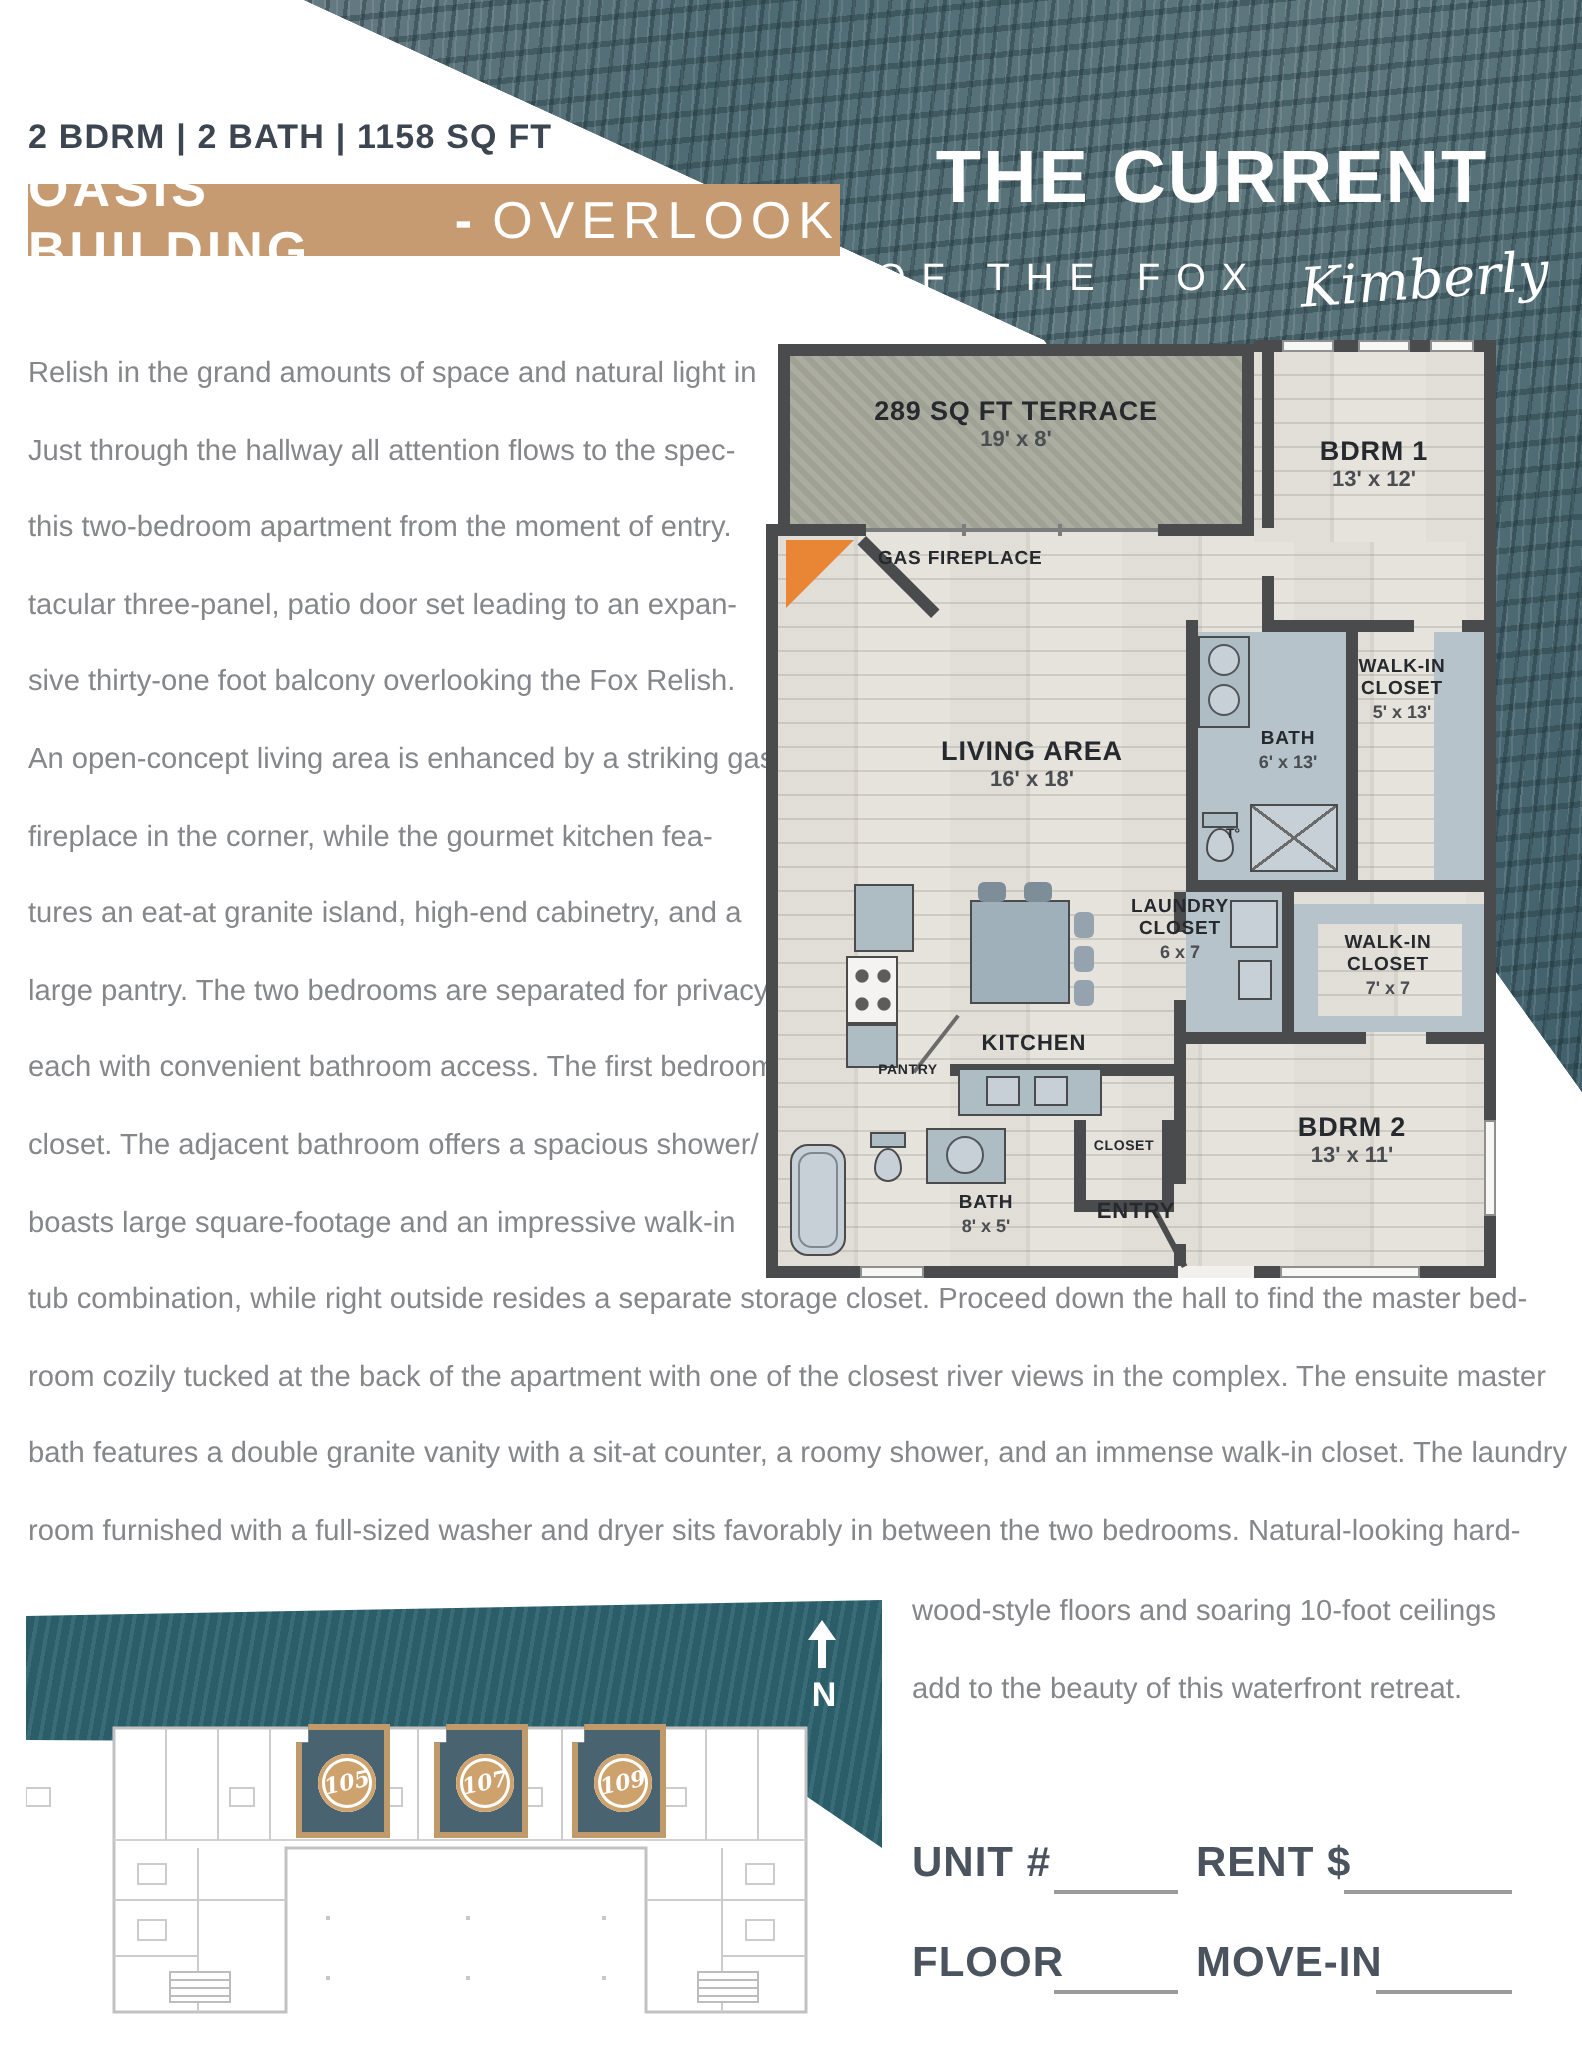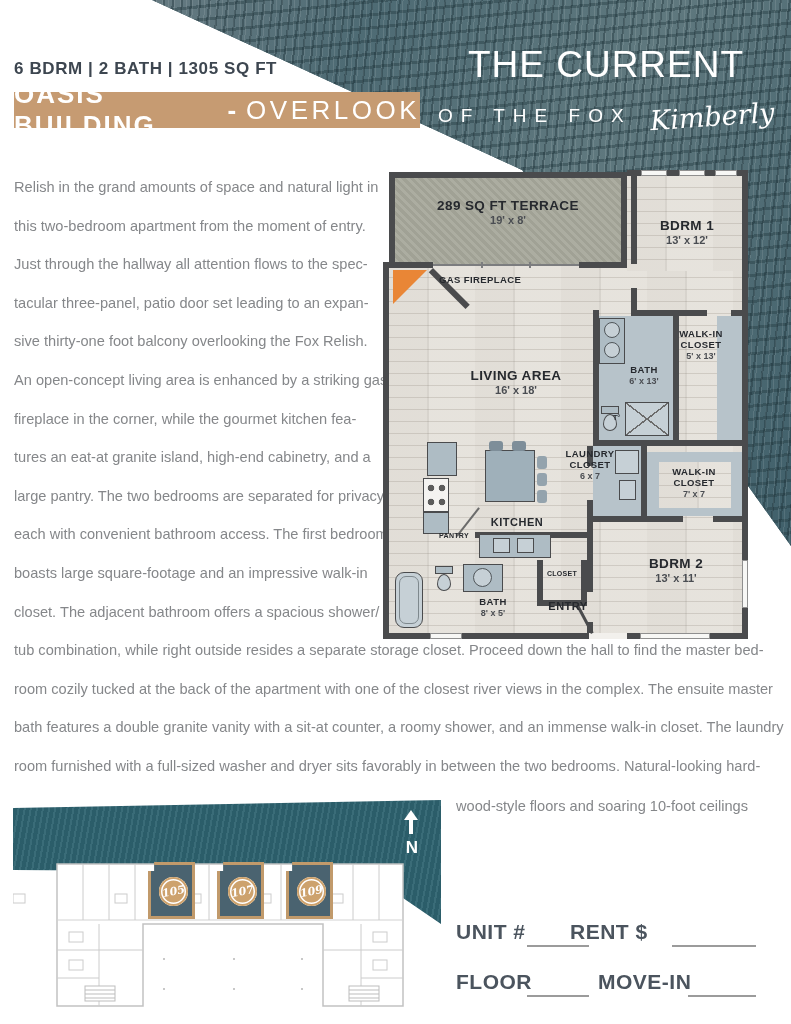--- a/index.html
+++ b/index.html
@@ -22,21 +22,21 @@
   .specs{position:absolute;left:14px;top:59px;font-size:17px;font-weight:800;color:#3d4650;
          letter-spacing:.6px;}
   .banner{position:absolute;left:14px;top:92px;width:406px;height:36px;background:#c69b72;
           display:flex;align-items:center;justify-content:center;color:#fff;font-size:26px;}
   .banner .b-bold{font-weight:800;letter-spacing:2px;}
   .banner .b-sep{margin:0 10px;font-weight:700;}
   .banner .b-light{font-weight:400;letter-spacing:3.5px;}
 
   
   .logo{position:absolute;left:438px;top:44px;width:336px;text-align:center;color:#fff;}
-  .logo-title{font-size:37px;font-weight:400;letter-spacing:1px;white-space:nowrap;}
+  .logo-title{font-size:37px;font-weight:700;letter-spacing:1px;white-space:nowrap;margin-top:24px;}
   .logo-row{display:flex;align-items:center;justify-content:center;margin-top:10px;}
   .logo-sub{font-size:19px;font-weight:400;letter-spacing:8px;white-space:nowrap;}
   .logo-bar{width:2px;height:40px;background:#fff;margin:0 12px 0 6px;opacity:.95;}
   .logo-script{font-family:"DejaVu Serif", serif;font-style:italic;font-size:27px;
                transform:rotate(-4deg);white-space:nowrap;}
 
   
   .bodytext{position:absolute;color:#85878a;font-size:14.6px;}
   .bodyline{height:38.6px;line-height:38.6px;white-space:nowrap;}
   .col-left{left:14px;top:168px;width:366px;}
@@ -114,51 +114,52 @@
 
   <div class="logo">
     <div class="logo-title">THE CURRENT</div>
     <div class="logo-row">
       <span class="logo-sub">OF THE FOX</span>
       <span class="logo-bar"></span>
       <span class="logo-script">Kimberly</span>
     </div>
   </div>
 
-  <div class="specs">6 BDRM | 2 BATH | 1305 SQ FT</div>
+  <div class="specs">2 BDRM | 2 BATH | 1158 SQ FT</div>
   <div class="banner">
     <span class="b-bold">OASIS BUILDING</span>
     <span class="b-sep">-</span>
     <span class="b-light">OVERLOOK</span>
   </div>
 
   <div class="bodytext col-left">
     <div class="bodyline">Relish in the grand amounts of space and natural light in</div>
+    <div class="bodyline">Just through the hallway all attention flows to the spec-</div>
     <div class="bodyline">this two-bedroom apartment from the moment of entry.</div>
-    <div class="bodyline">Just through the hallway all attention flows to the spec-</div>
     <div class="bodyline">tacular three-panel, patio door set leading to an expan-</div>
     <div class="bodyline">sive thirty-one foot balcony overlooking the Fox Relish.</div>
     <div class="bodyline">An open-concept living area is enhanced by a striking gas</div>
     <div class="bodyline">fireplace in the corner, while the gourmet kitchen fea-</div>
     <div class="bodyline">tures an eat-at granite island, high-end cabinetry, and a</div>
     <div class="bodyline">large pantry. The two bedrooms are separated for privacy,</div>
     <div class="bodyline">each with convenient bathroom access. The first bedroom</div>
+    <div class="bodyline">closet. The adjacent bathroom offers a spacious shower/</div>
     <div class="bodyline">boasts large square-footage and an impressive walk-in</div>
-    <div class="bodyline">closet. The adjacent bathroom offers a spacious shower/</div>
   </div>
 
   <div class="bodytext col-full">
     <div class="bodyline">tub combination, while right outside resides a separate storage closet.  Proceed down the hall to find the master bed-</div>
     <div class="bodyline">room cozily tucked at the back of the apartment with one of the closest river views in the complex. The ensuite master</div>
     <div class="bodyline">bath features a double granite vanity with a sit-at counter, a roomy shower, and an immense walk-in closet. The laundry</div>
     <div class="bodyline">room furnished with a full-sized washer and dryer sits favorably in between the two bedrooms. Natural-looking hard-</div>
   </div>
 
   <div class="bodytext col-right">
     <div class="bodyline">wood-style floors and soaring 10-foot ceilings</div>
+    <div class="bodyline">add to the beauty of this waterfront retreat.</div>
   </div>
 
   <div class="plan">
 
     <div class="terrace-floor"></div>
     <div class="wood fl-main"></div>
     <div class="wood fl-bdrm1"></div>
 
     <div class="bluezone" style="left:214px;top:146px;width:76px;height:124px;"></div>
     <div class="bluezone" style="left:334px;top:146px;width:25px;height:124px;"></div>
@@ -362,20 +363,20 @@
     </div>
     <div class="unit" style="left:273px;top:62px;">
       <div class="unit-circle">
         <span class="unit-num">109</span>
       </div>
     </div>
   </div>
 
   <div class="form-label" style="left:456px;top:920px;">UNIT #</div>
   <div class="form-line" style="left:527px;top:925px;width:62px;"></div>
-  <div class="form-label" style="left:570px;top:920px;text-align:right;">RENT $</div>
+  <div class="form-label" style="left:598px;top:920px;text-align:right;">RENT $</div>
   <div class="form-line" style="left:672px;top:925px;width:84px;"></div>
   <div class="form-label" style="left:456px;top:970px;">FLOOR</div>
   <div class="form-line" style="left:527px;top:975px;width:62px;"></div>
   <div class="form-label" style="left:598px;top:970px;">MOVE-IN</div>
   <div class="form-line" style="left:688px;top:975px;width:68px;"></div>
 
 </div>
 
 </body></html>

